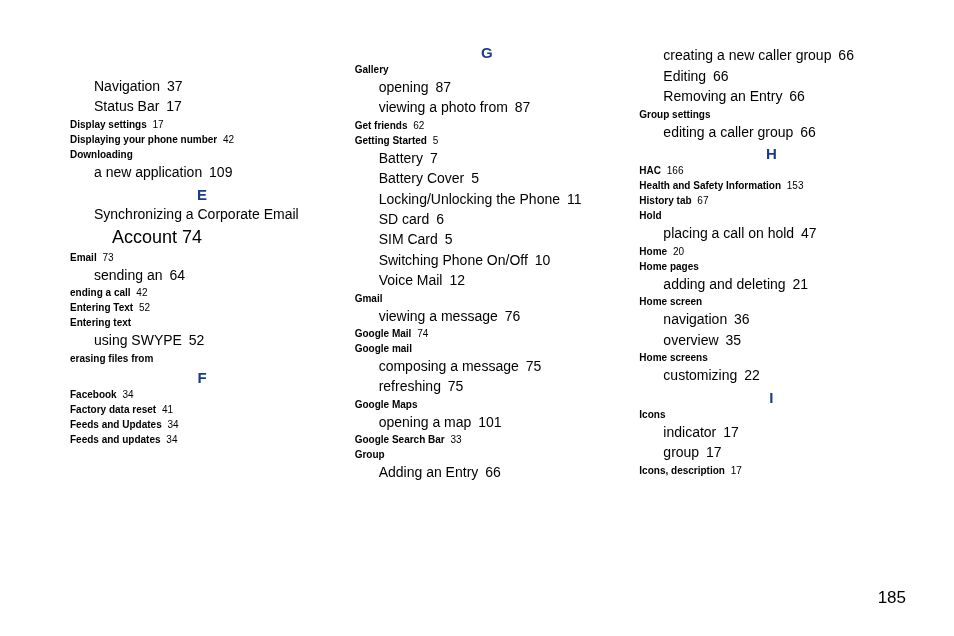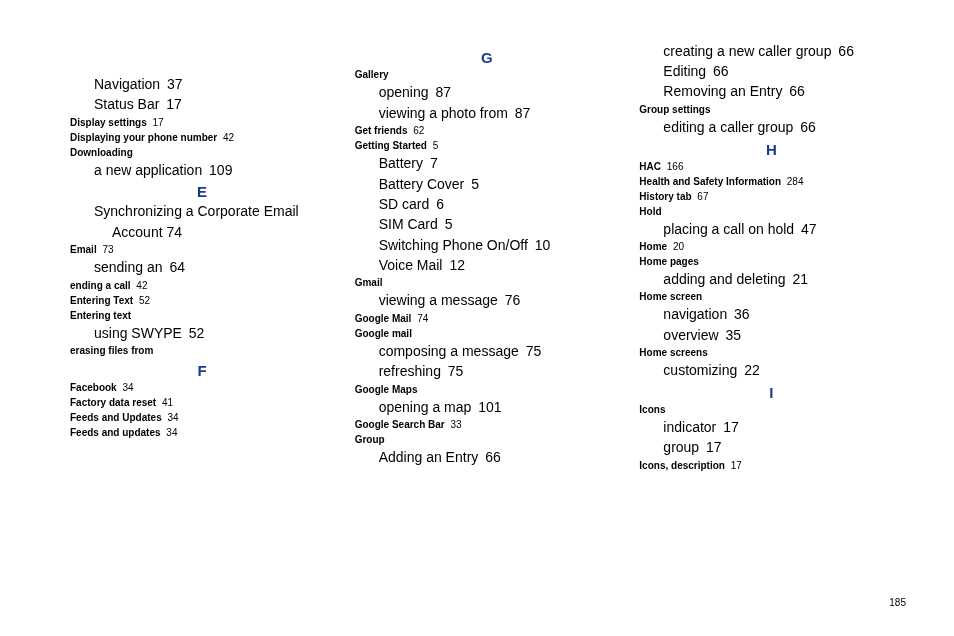--- a/index.html
+++ b/index.html
@@ -44,27 +44,27 @@
     margin-left: 3px;
   }
   .entry-sub {
     margin: 1.5px 0 1.5px 24px;
     line-height: 1.35;
     font-size: 14px;
   }
   .entry-sub2 {
     margin: 1.5px 0 1.5px 42px;
     line-height: 1.35;
-    font-size: 14px;
+    font-size: 18px;
   }
   .page-number {
     position: absolute;
     bottom: 28px;
     right: 48px;
-    font-size: 10px;
+    font-size: 17px;
   }
 </style>
 </head>
 <body>
 
 <div class="page">
   <div class="column col1">
       <div class="entry-sub"><span>Navigation</span> <span class="page-ref">37</span></div>
       <div class="entry-sub"><span>Status Bar</span> <span class="page-ref">17</span></div>
       <div class="entry-main"><span class="label">Display settings</span> <span class="page-ref">17</span></div>
@@ -89,20 +89,21 @@
     </div>
   <div class="column col2">
       <div class="section-letter">G</div>
       <div class="entry-main"><span class="label">Gallery</span></div>
       <div class="entry-sub"><span>opening</span> <span class="page-ref">87</span></div>
       <div class="entry-sub"><span>viewing a photo from</span> <span class="page-ref">87</span></div>
       <div class="entry-main"><span class="label">Get friends</span> <span class="page-ref">62</span></div>
       <div class="entry-main"><span class="label">Getting Started</span> <span class="page-ref">5</span></div>
       <div class="entry-sub"><span>Battery</span> <span class="page-ref">7</span></div>
       <div class="entry-sub"><span>Battery Cover</span> <span class="page-ref">5</span></div>
+      <div class="entry-sub"><span>Locking/Unlocking the Phone</span> <span class="page-ref">11</span></div>
       <div class="entry-sub"><span>SD card</span> <span class="page-ref">6</span></div>
       <div class="entry-sub"><span>SIM Card</span> <span class="page-ref">5</span></div>
       <div class="entry-sub"><span>Switching Phone On/Off</span> <span class="page-ref">10</span></div>
       <div class="entry-sub"><span>Voice Mail</span> <span class="page-ref">12</span></div>
       <div class="entry-main"><span class="label">Gmail</span></div>
       <div class="entry-sub"><span>viewing a message</span> <span class="page-ref">76</span></div>
       <div class="entry-main"><span class="label">Google Mail</span> <span class="page-ref">74</span></div>
       <div class="entry-main"><span class="label">Google mail</span></div>
       <div class="entry-sub"><span>composing a message</span> <span class="page-ref">75</span></div>
       <div class="entry-sub"><span>refreshing</span> <span class="page-ref">75</span></div>
@@ -113,21 +114,21 @@
       <div class="entry-sub"><span>Adding an Entry</span> <span class="page-ref">66</span></div>
     </div>
   <div class="column col3">
       <div class="entry-sub"><span>creating a new caller group</span> <span class="page-ref">66</span></div>
       <div class="entry-sub"><span>Editing</span> <span class="page-ref">66</span></div>
       <div class="entry-sub"><span>Removing an Entry</span> <span class="page-ref">66</span></div>
       <div class="entry-main"><span class="label">Group settings</span></div>
       <div class="entry-sub"><span>editing a caller group</span> <span class="page-ref">66</span></div>
       <div class="section-letter">H</div>
       <div class="entry-main"><span class="label">HAC</span> <span class="page-ref">166</span></div>
-      <div class="entry-main"><span class="label">Health and Safety Information</span> <span class="page-ref">284</span></div>
+      <div class="entry-main"><span class="label">Health and Safety Information</span> <span class="page-ref">153</span></div>
       <div class="entry-main"><span class="label">History tab</span> <span class="page-ref">67</span></div>
       <div class="entry-main"><span class="label">Hold</span></div>
       <div class="entry-sub"><span>placing a call on hold</span> <span class="page-ref">47</span></div>
       <div class="entry-main"><span class="label">Home</span> <span class="page-ref">20</span></div>
       <div class="entry-main"><span class="label">Home pages</span></div>
       <div class="entry-sub"><span>adding and deleting</span> <span class="page-ref">21</span></div>
       <div class="entry-main"><span class="label">Home screen</span></div>
       <div class="entry-sub"><span>navigation</span> <span class="page-ref">36</span></div>
       <div class="entry-sub"><span>overview</span> <span class="page-ref">35</span></div>
       <div class="entry-main"><span class="label">Home screens</span></div>

